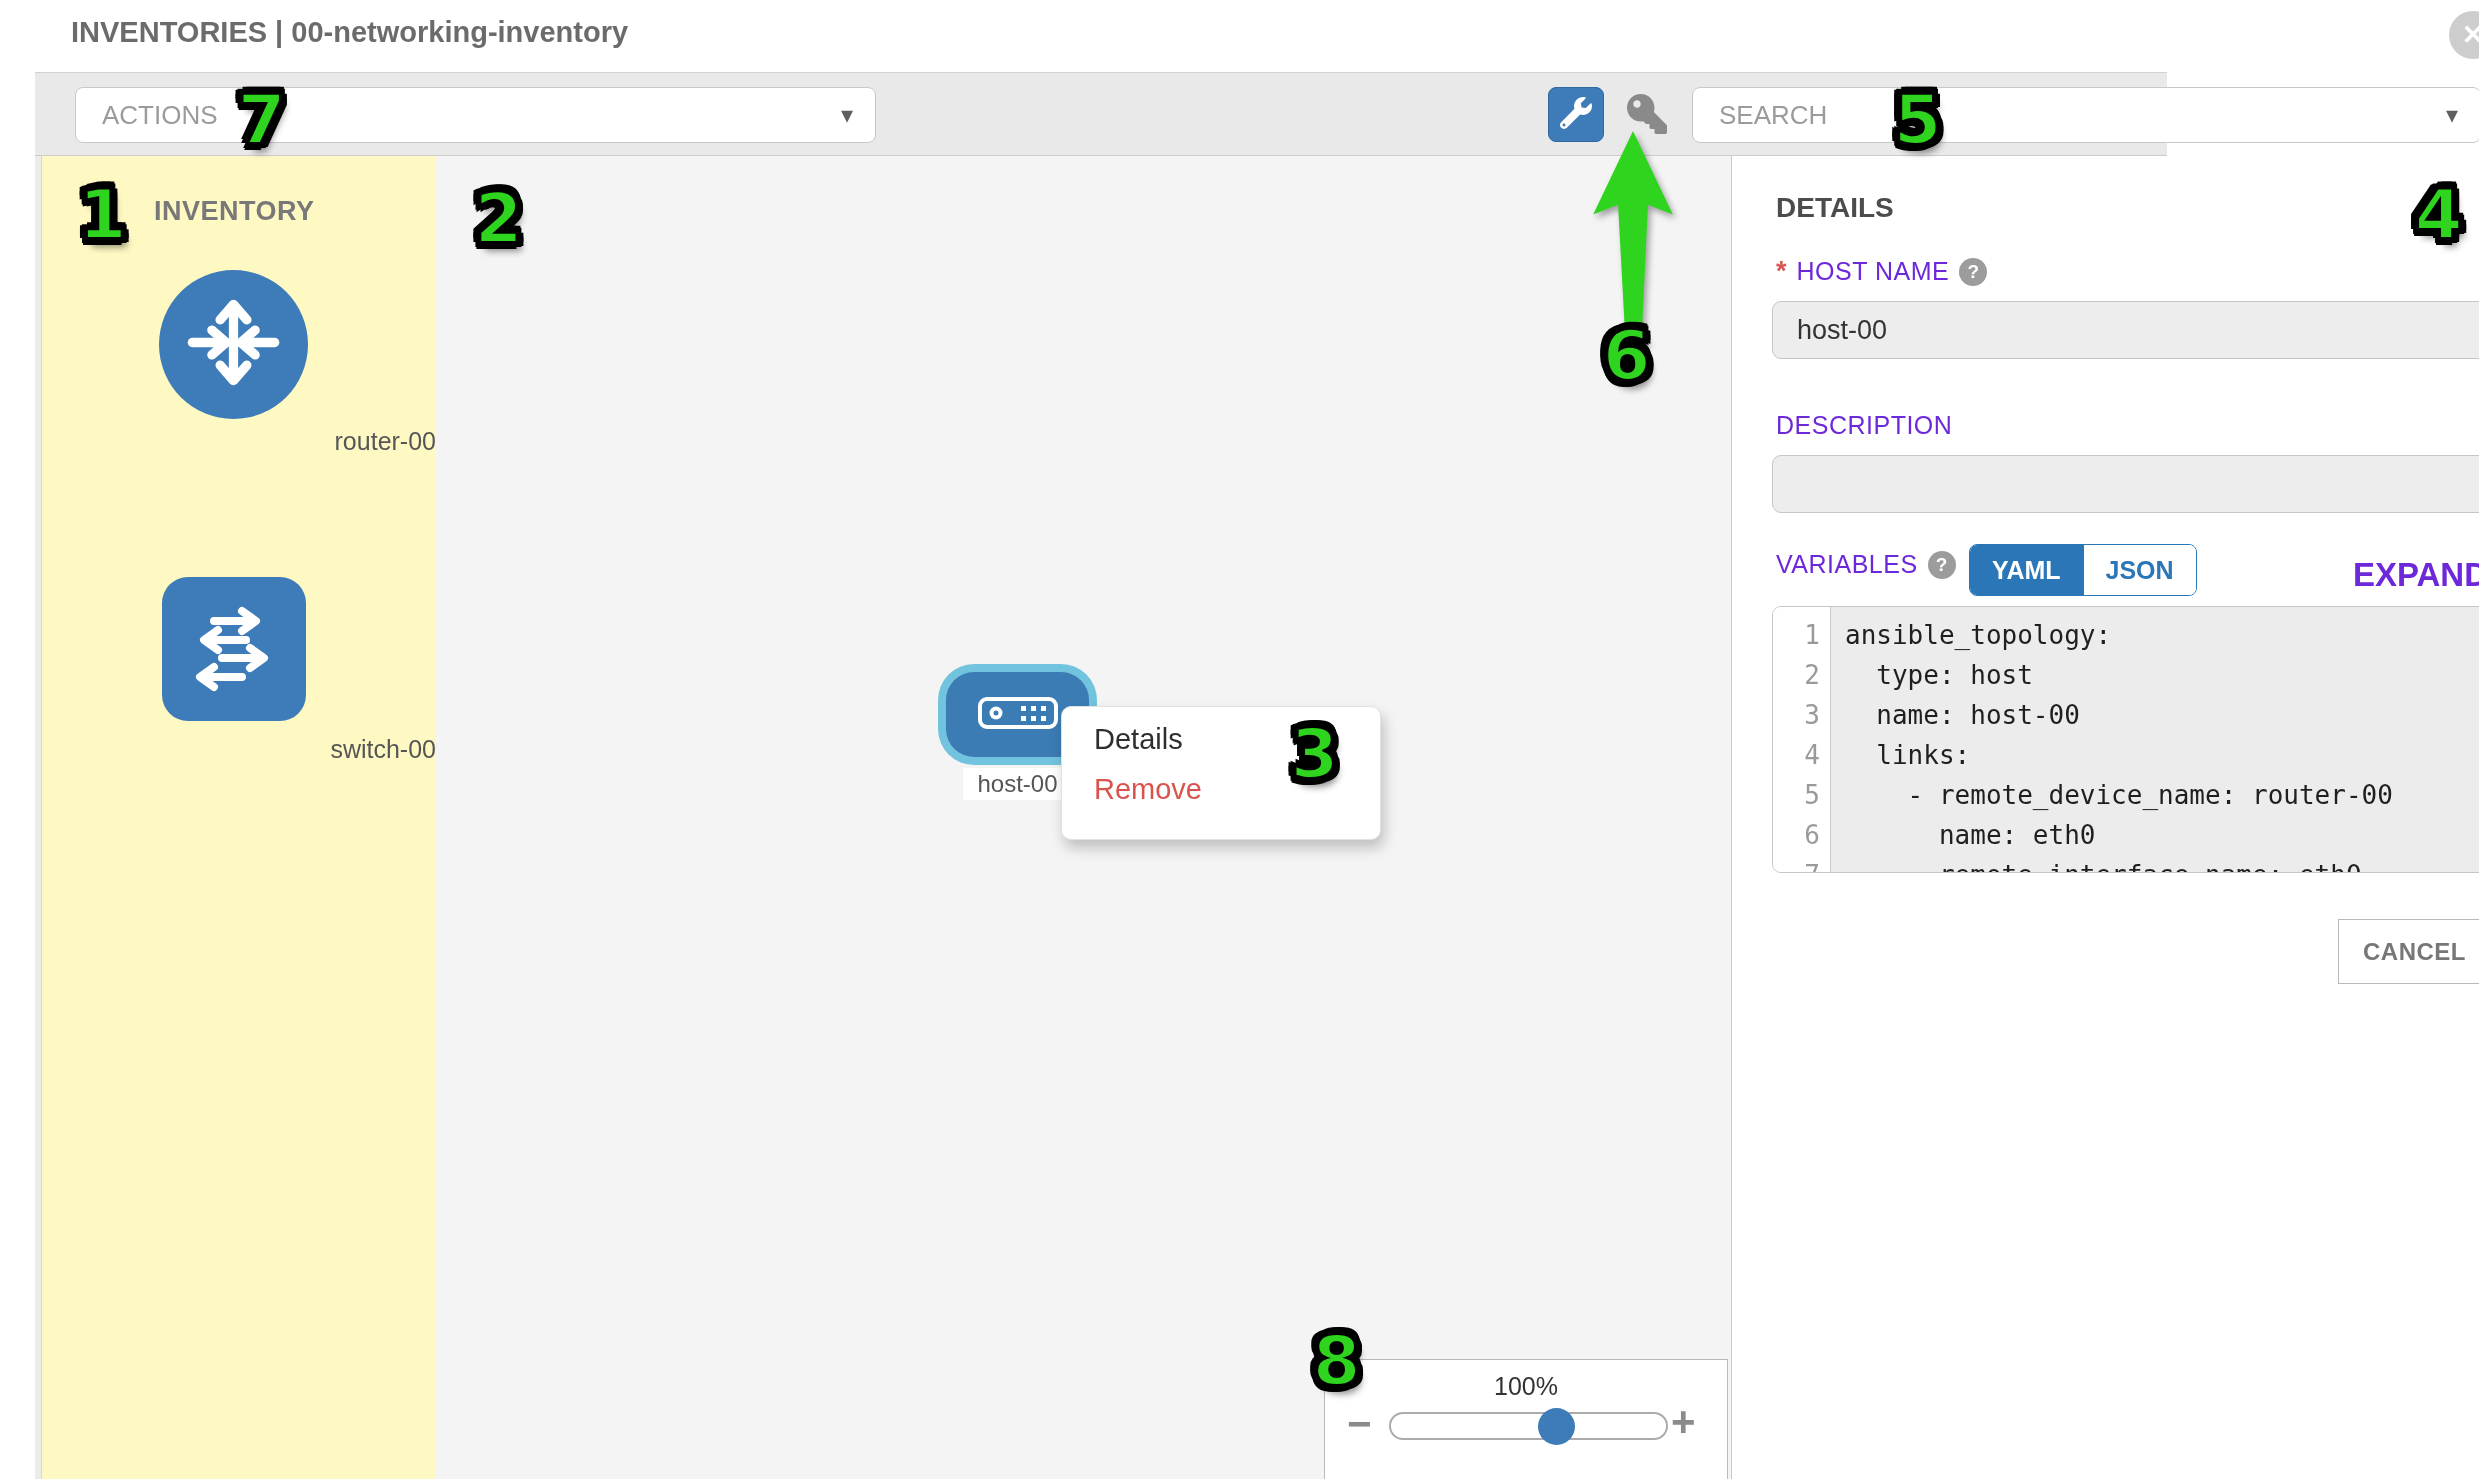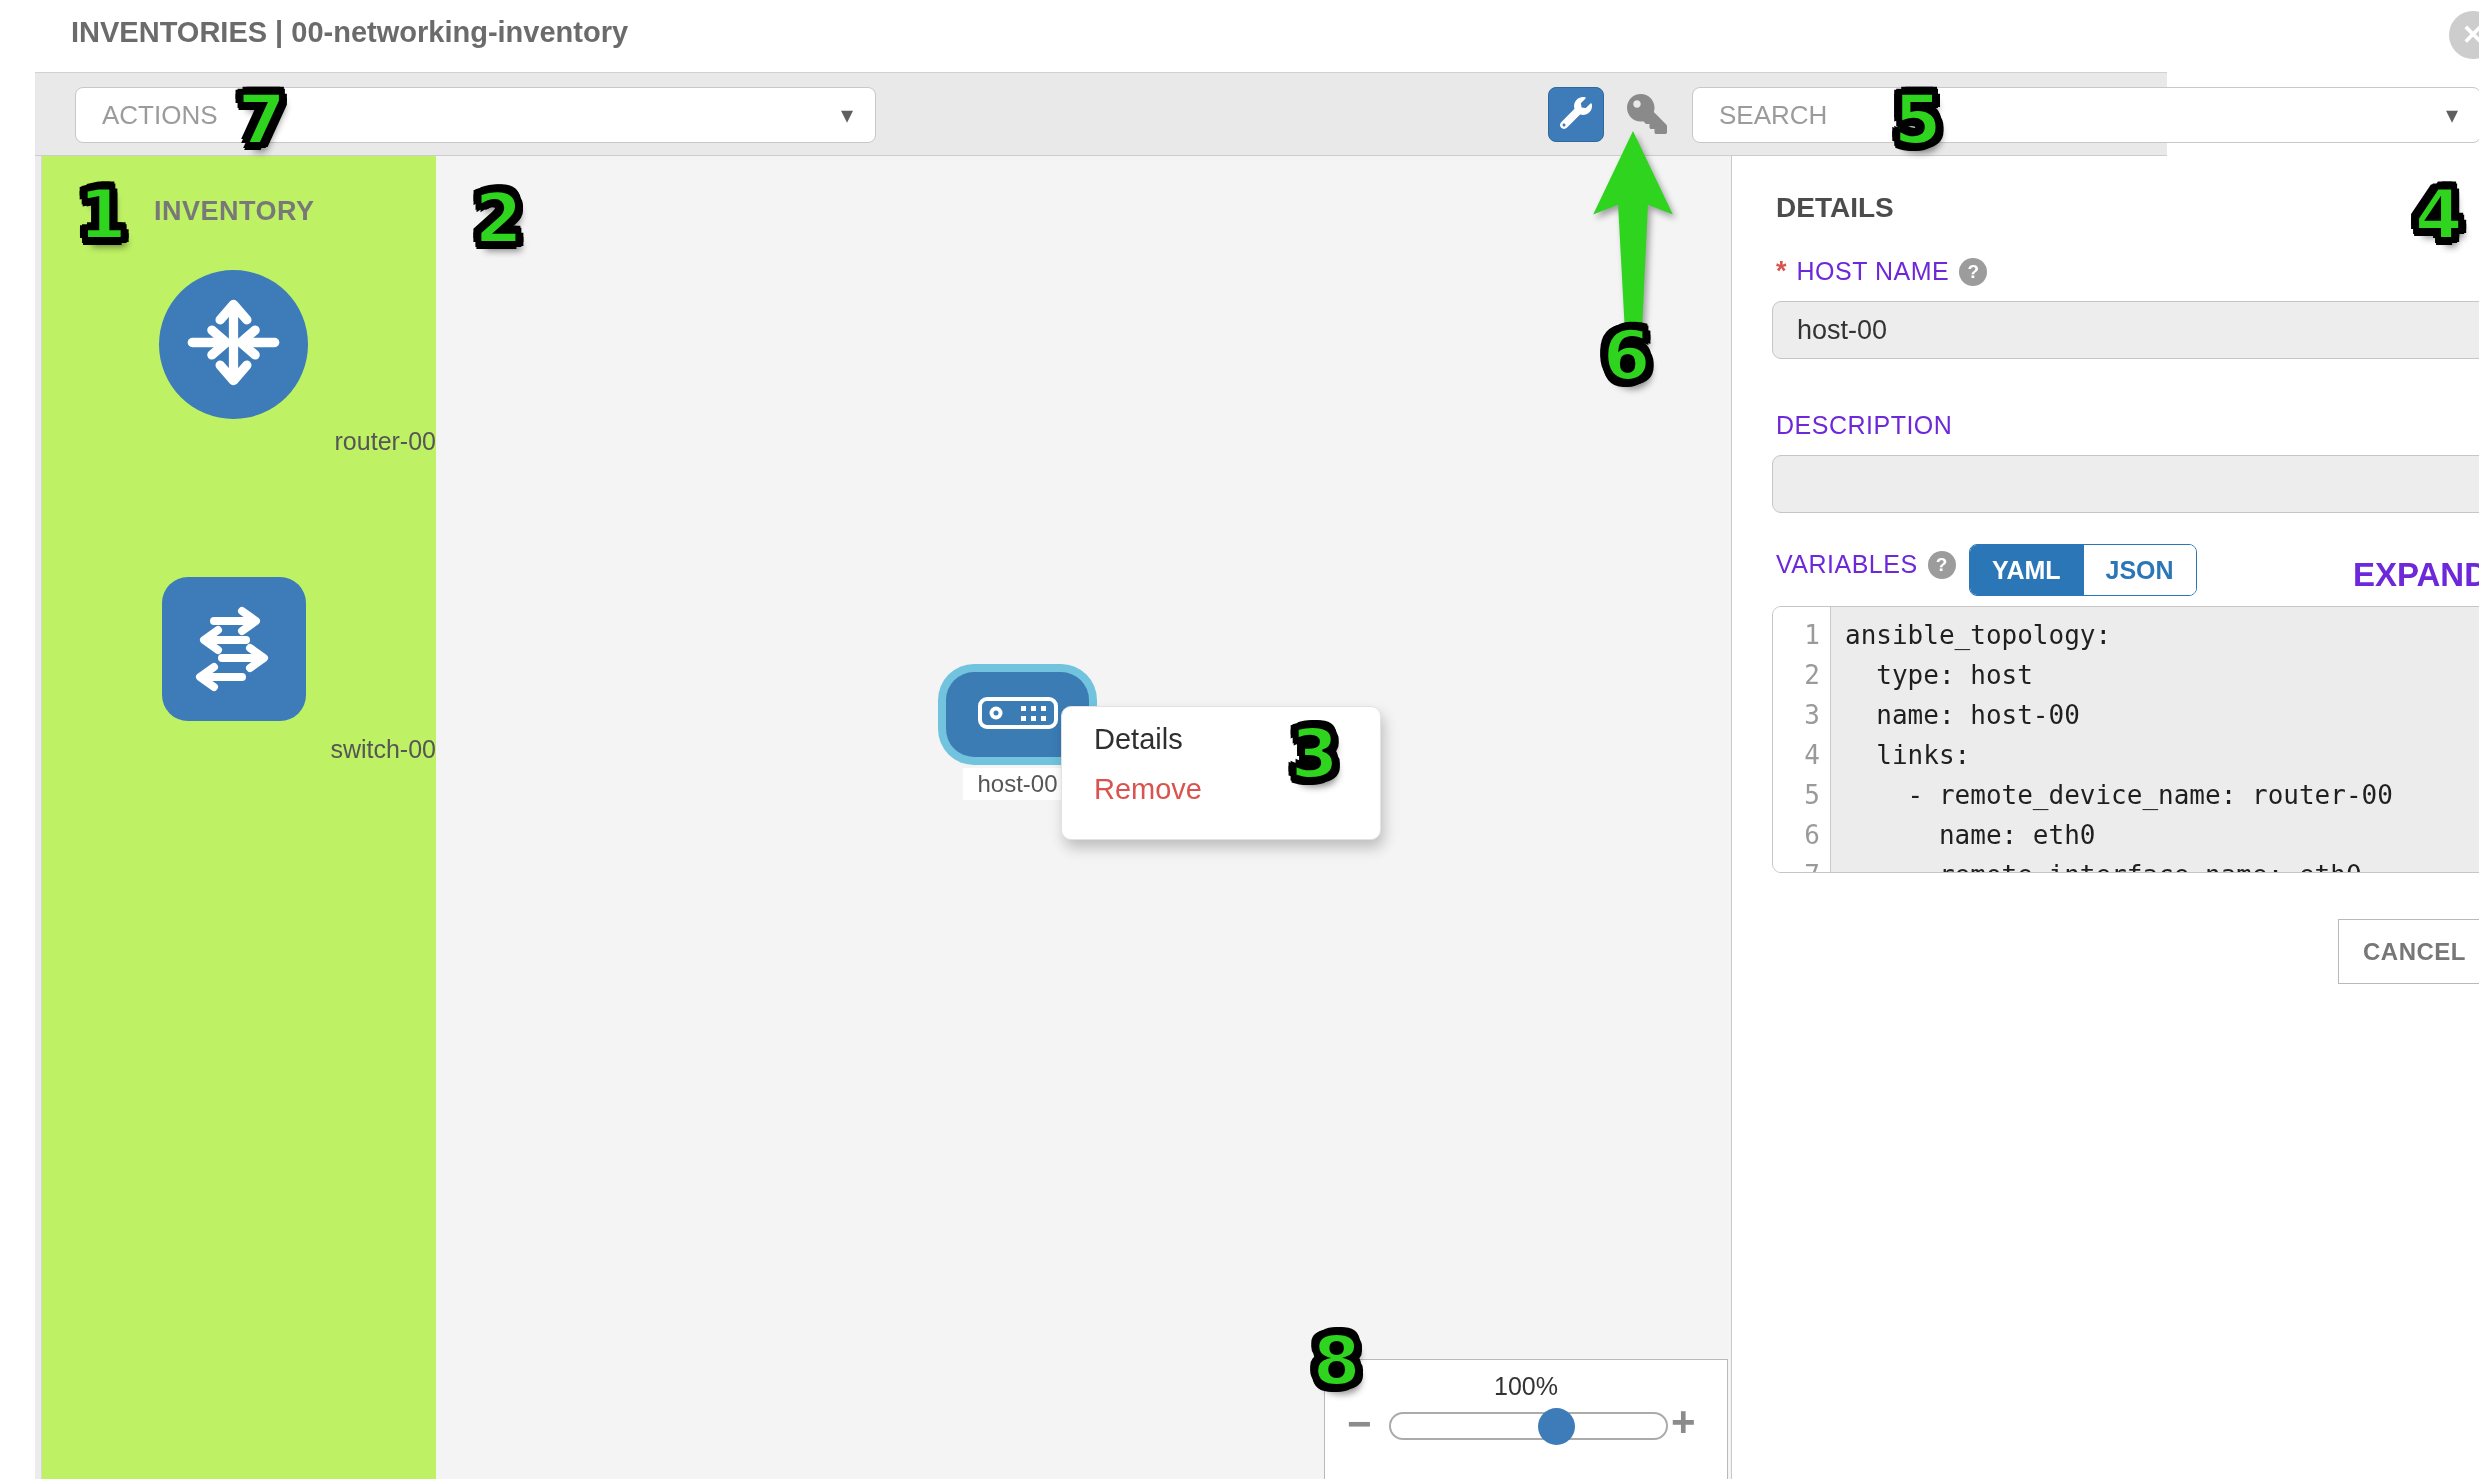--- a/index.html
+++ b/index.html
@@ -20,21 +20,21 @@
   .select-box { position:absolute; background:#fff; border:1px solid #c8c8c8; border-radius:8px;
                 display:flex; align-items:center; padding:0 26px; font-size:26px; color:#9b9b9b; }
   .select-box .caret { position:absolute; right:22px; color:#5f5f5f; font-size:24px; }
   .actions-select { left:40px; top:14px; width:801px; height:56px; }
   .search-select  { left:1657px; top:14px; width:789px; height:56px; }
   .wrench-btn { position:absolute; left:1513px; top:14px; width:56px; height:55px; background:#3d7cb8;
                 border:1px solid #2f689d; border-radius:8px; display:flex; align-items:center; justify-content:center; }
   .key-btn { position:absolute; left:1589px; top:20px; width:46px; height:46px; display:flex; align-items:center; justify-content:center; }
 
   
-  .sidebar { position:absolute; left:0; top:156px; width:410px; height:1323px; background:#bef264;
+  .sidebar { position:absolute; left:0; top:156px; width:410px; height:1323px; background:#fef9c3;
              border-right:7px solid #0369a1; }
   .left-edge { position:absolute; left:0; top:0; width:7px; height:100%; background:#ececec; border-right:1px solid #d6d6d6; }
   .canvas { position:absolute; left:401px; top:156px; width:1296px; height:1323px; background:#f4f4f4;
             border-right:1px solid #c9c9c9; }
   .right-panel { position:absolute; left:1698px; top:156px; width:781px; height:1323px; background:#fff; }
 
   
   .inv-heading { position:absolute; left:119px; top:40px; font-size:27px; font-weight:bold; color:#787878; letter-spacing:0.5px; }
   .device { position:absolute; cursor:pointer; }
   .device-router { left:124px; top:114px; width:149px; height:149px; border-radius:50%; background:#3d7cb8;

